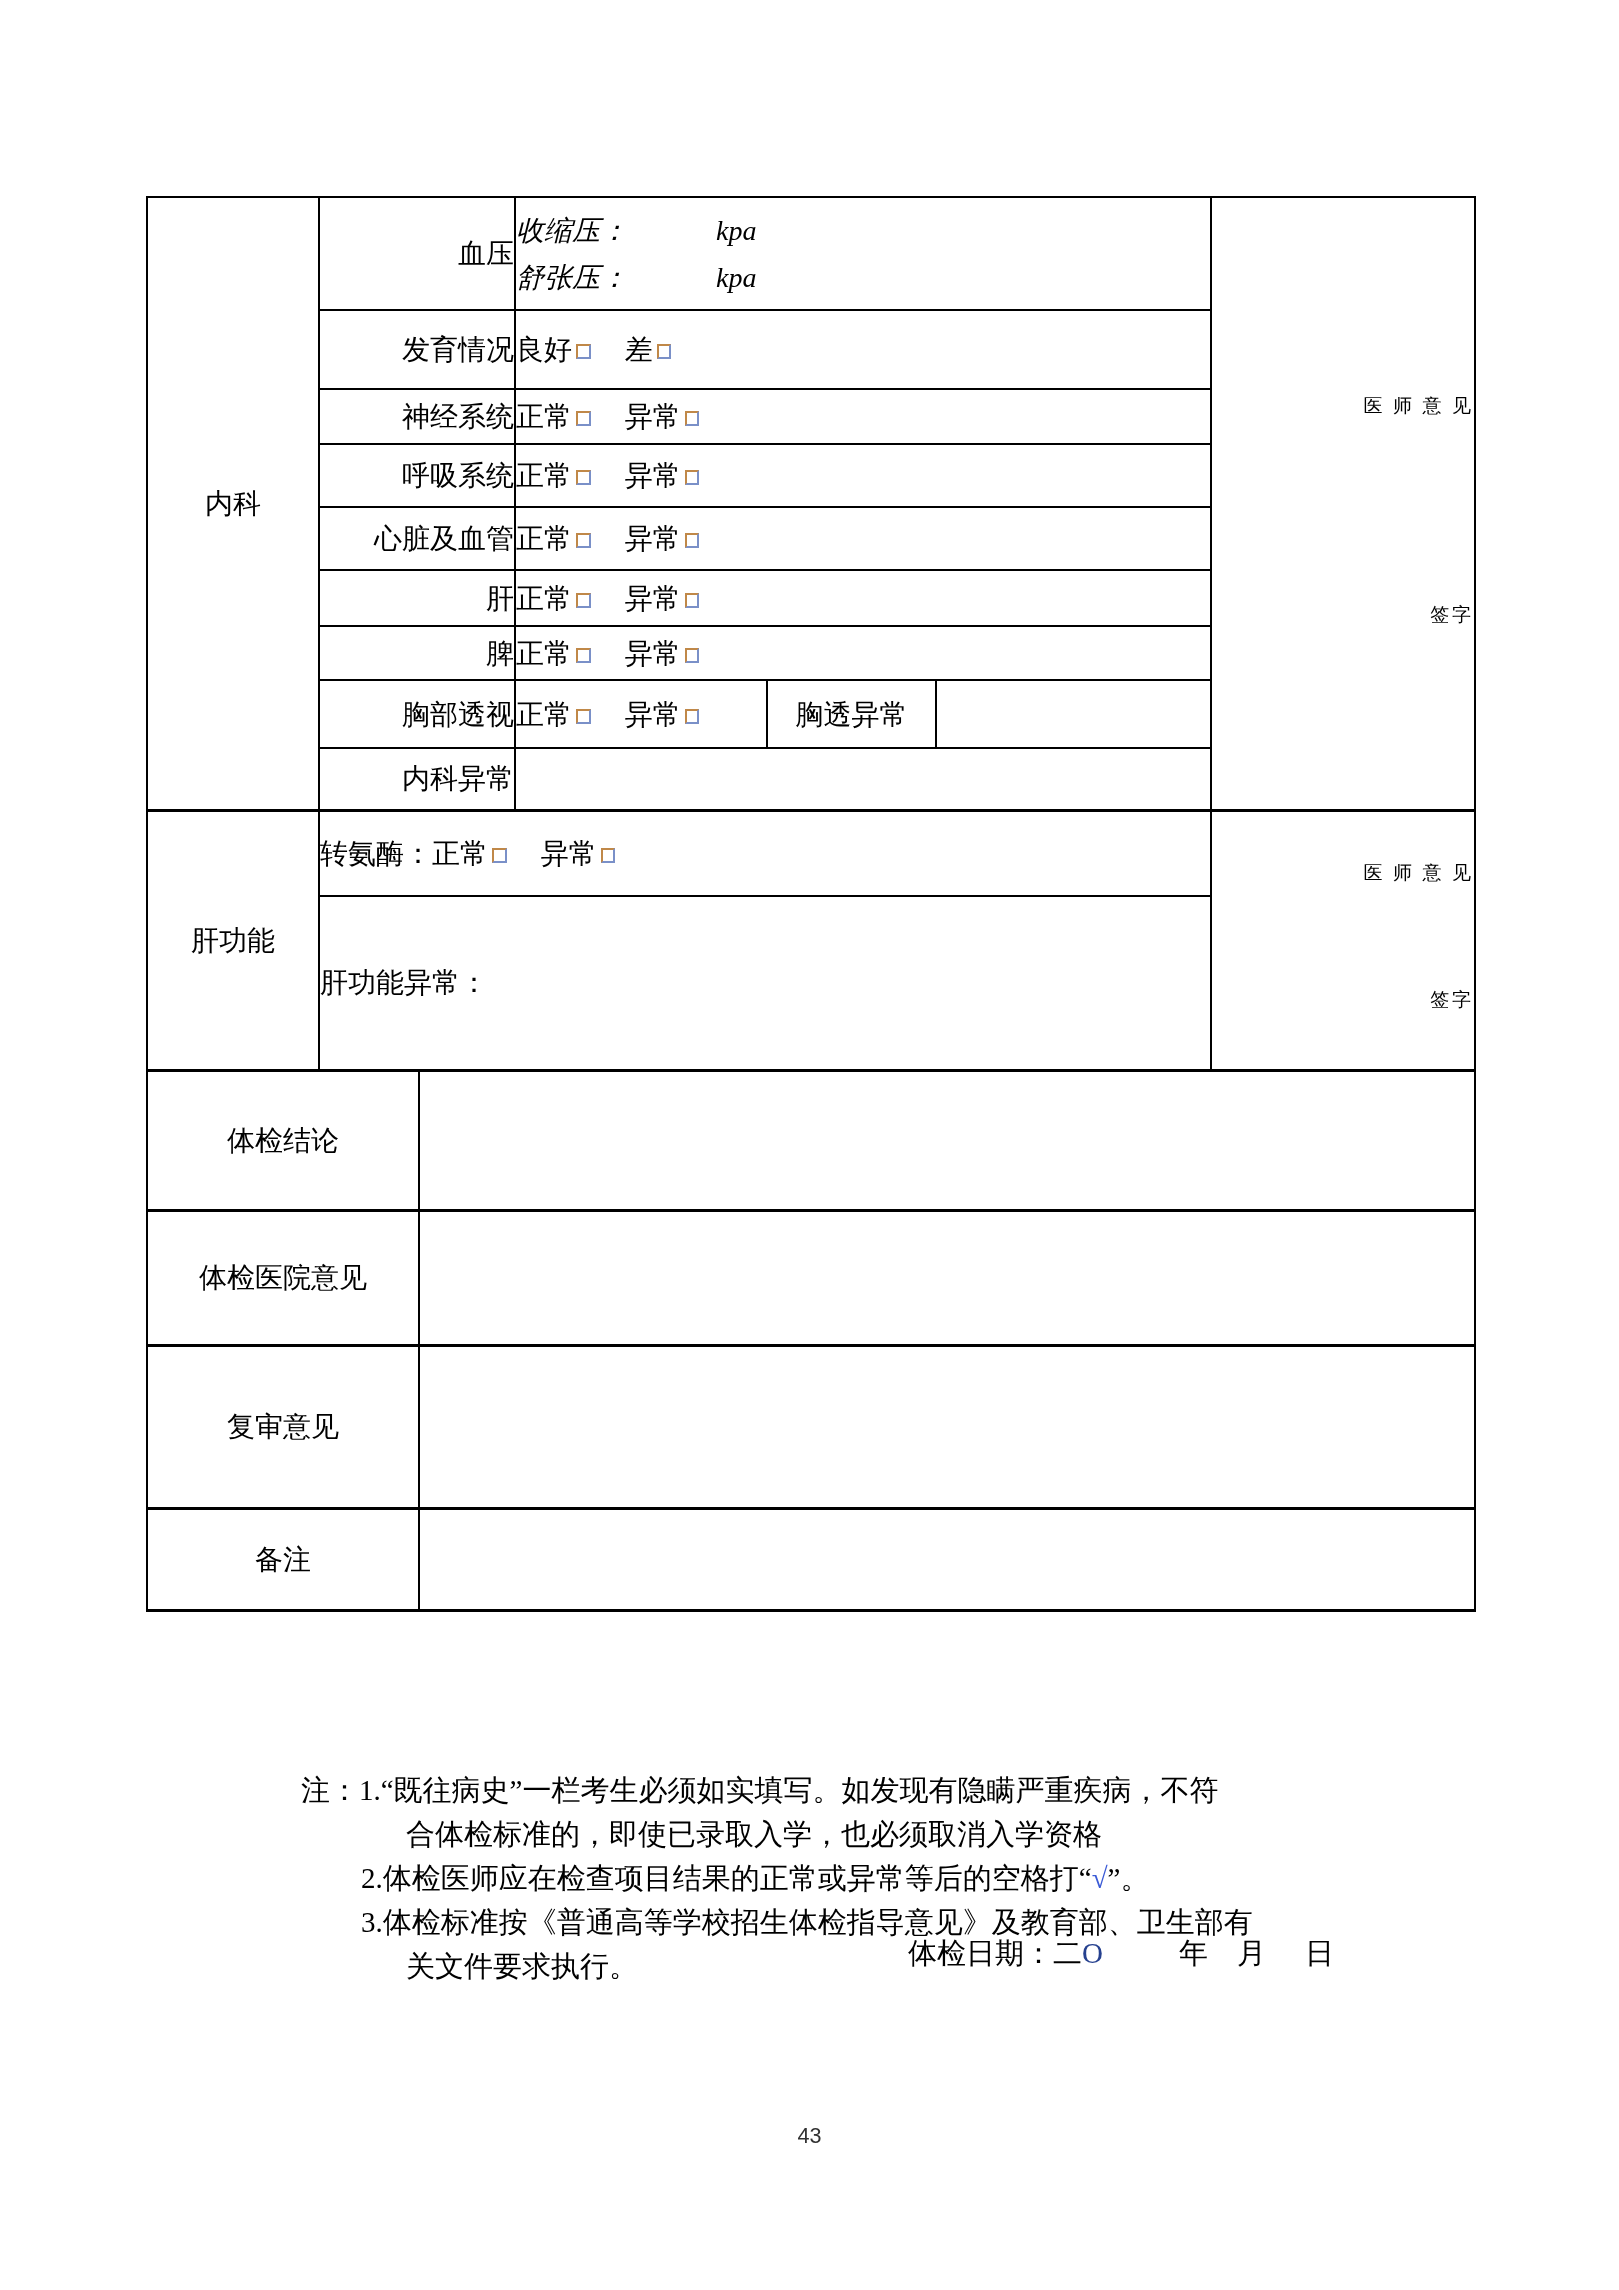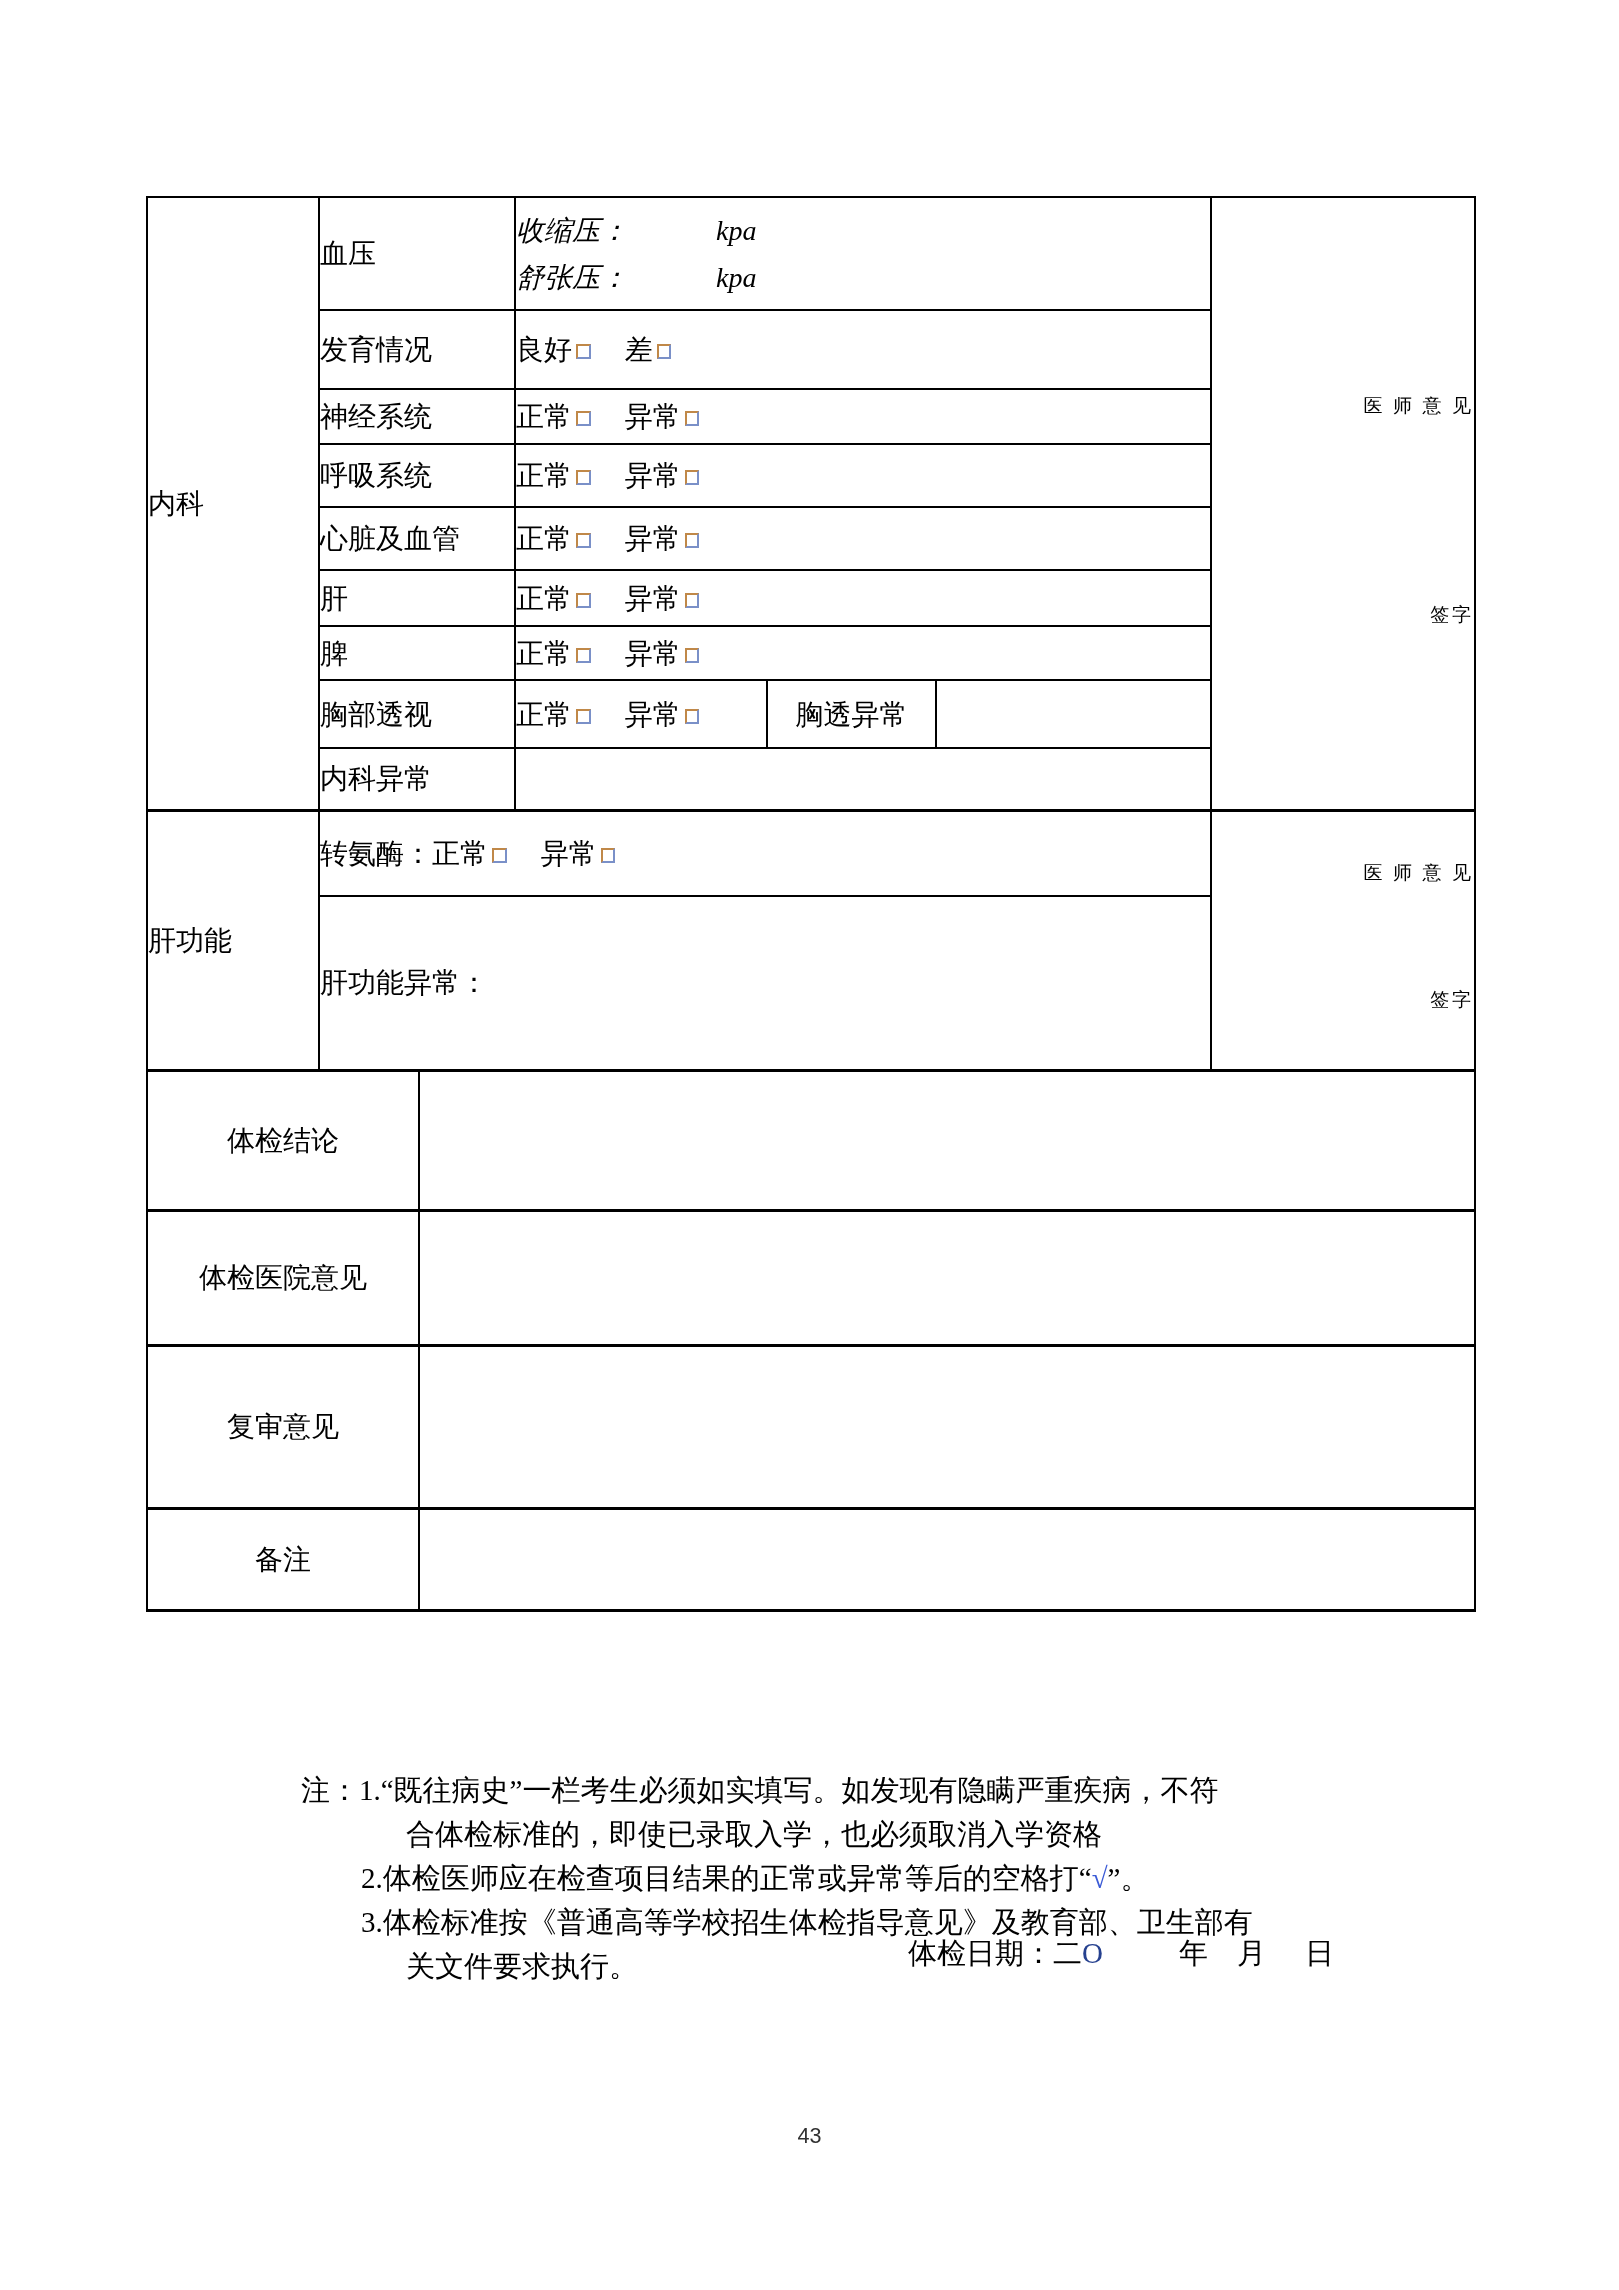--- a/index.html
+++ b/index.html
@@ -20,22 +20,22 @@
   }
   table.form td{
     border:2px solid #000;
     padding:0;
     vertical-align:middle;
     font-size:28px;
     line-height:1.25;
   }
   tr.sect td{border-top:3.9px solid #000;}
   tr.last td{border-bottom:3.9px solid #000;}
-  td.sec-label{}
-  td.item-label{text-align:left;}
+  td.sec-label{text-align:center;}
+  td.item-label{text-align:right;}
   td.value{text-align:left;padding-left:12.7px;}
   td.center{text-align:center;}
   .bp-line{line-height:47px;white-space:nowrap;font-style:italic;}
   .unit{margin-left:88px;}
   .opt{white-space:nowrap;}
   .opt-gap{margin-left:34px;}
   .cb{
     display:inline-block;
     width:10.8px;height:10.8px;
     border-top:2px solid #c08848;

